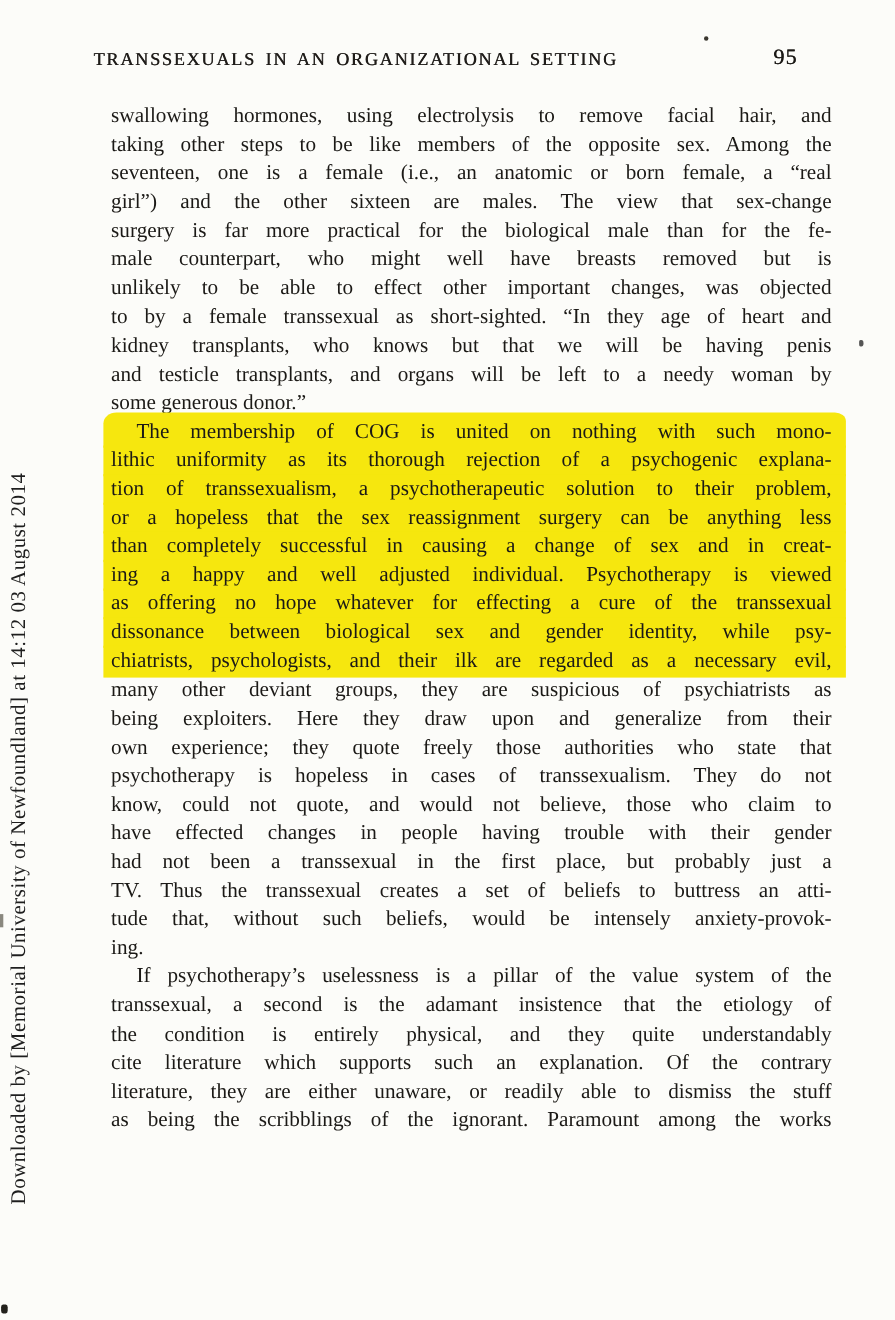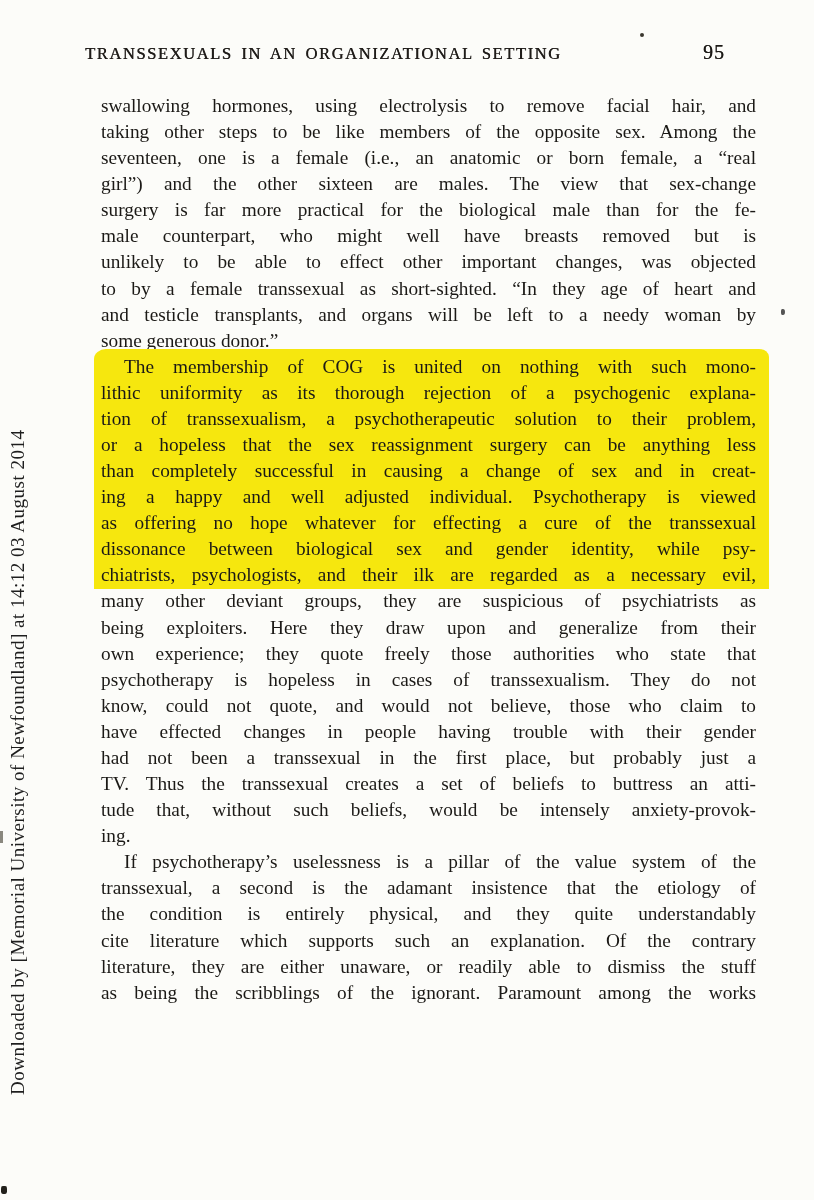--- a/index.html
+++ b/index.html
@@ -104,20 +104,21 @@
 
 <div class="text-block" id="text-block">
     <div class="line">swallowing hormones, using electrolysis to remove facial hair, and</div>
     <div class="line">taking other steps to be like members of the opposite sex. Among the</div>
     <div class="line">seventeen, one is a female (i.e., an anatomic or born female, a “real</div>
     <div class="line">girl”) and the other sixteen are males. The view that sex-change</div>
     <div class="line">surgery is far more practical for the biological male than for the fe-</div>
     <div class="line">male counterpart, who might well have breasts removed but is</div>
     <div class="line">unlikely to be able to effect other important changes, was objected</div>
     <div class="line">to by a female transsexual as short-sighted. “In they age of heart and</div>
+    <div class="line">kidney transplants, who knows but that we will be having penis</div>
     <div class="line">and testicle transplants, and organs will be left to a needy woman by</div>
     <div class="line align-left">some generous donor.”</div>
     <div class="line hl-full hl-first indent">The membership of COG is united on nothing with such mono-</div>
     <div class="line hl-full">lithic uniformity as its thorough rejection of a psychogenic explana-</div>
     <div class="line hl-full">tion of transsexualism, a psychotherapeutic solution to their problem,</div>
     <div class="line hl-full">or a hopeless that the sex reassignment surgery can be anything less</div>
     <div class="line hl-full">than completely successful in causing a change of sex and in creat-</div>
     <div class="line hl-full">ing a happy and well adjusted individual. Psychotherapy is viewed</div>
     <div class="line hl-full">as offering no hope whatever for effecting a cure of the transsexual</div>
     <div class="line hl-full">dissonance between biological sex and gender identity, while psy-</div>

